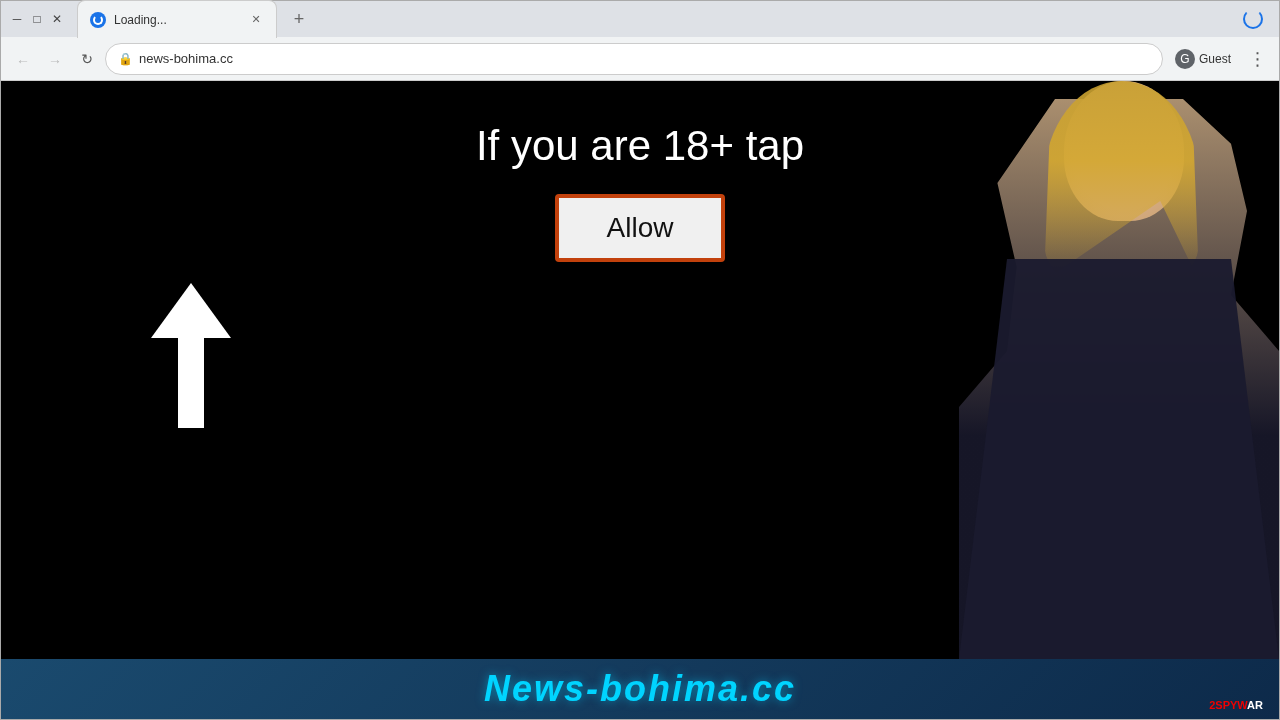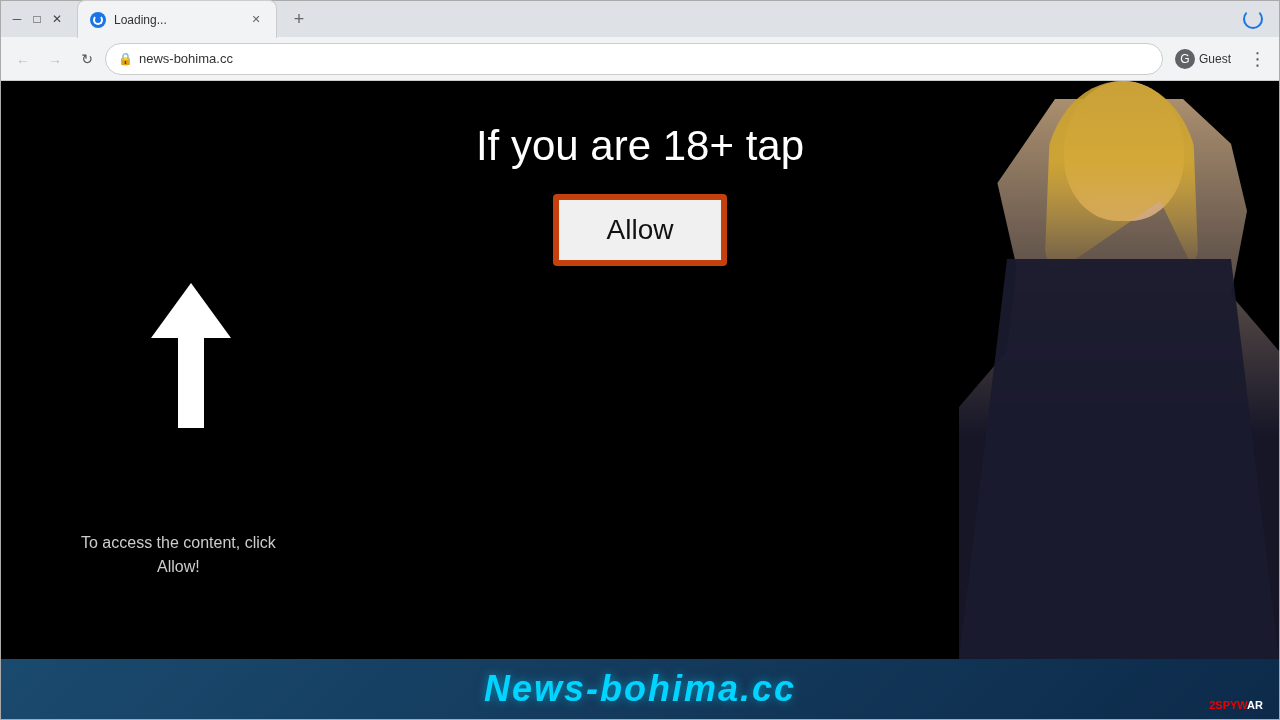--- a/index.html
+++ b/index.html
@@ -257,21 +257,21 @@
     .main-text {
       color: white;
       font-size: 42px;
       font-weight: 400;
       margin-bottom: 24px;
       text-align: center;
     }
 
     .allow-btn {
       background: #f0f0f0;
-      border: 6px solid #c2410c;
+      border: 4px solid #c2410c;
       border-radius: 4px;
       padding: 14px 48px;
       font-size: 28px;
       color: #111;
       cursor: pointer;
       display: inline-block;
     }
 
     .caption-text {
       position: absolute;
@@ -389,24 +389,20 @@
         <div class="arrow-head"></div>
         <div class="arrow-shaft"></div>
       </div>
     </div>
 
     <div class="center-content">
       <div class="main-text">If you are 18+ tap</div>
       <button class="allow-btn">Allow</button>
     </div>
 
-    <div class="caption-text">
-      <span style="white-space:pre-line;">To access the content, click
-Allow!</span>
-    </div>
 
     <div class="person-silhouette">
       <div style="
         position: absolute;
         right: 0;
         bottom: 0;
         width: 320px;
         height: 560px;
         background: linear-gradient(to bottom, #c8a882 0%, #1a1a2e 60%, #1a1a2e 100%);
         clip-path: polygon(30% 0%, 70% 0%, 85% 8%, 90% 20%, 85% 35%, 100% 45%, 100% 100%, 0% 100%, 0% 55%, 15% 45%, 18% 30%, 12% 15%);

